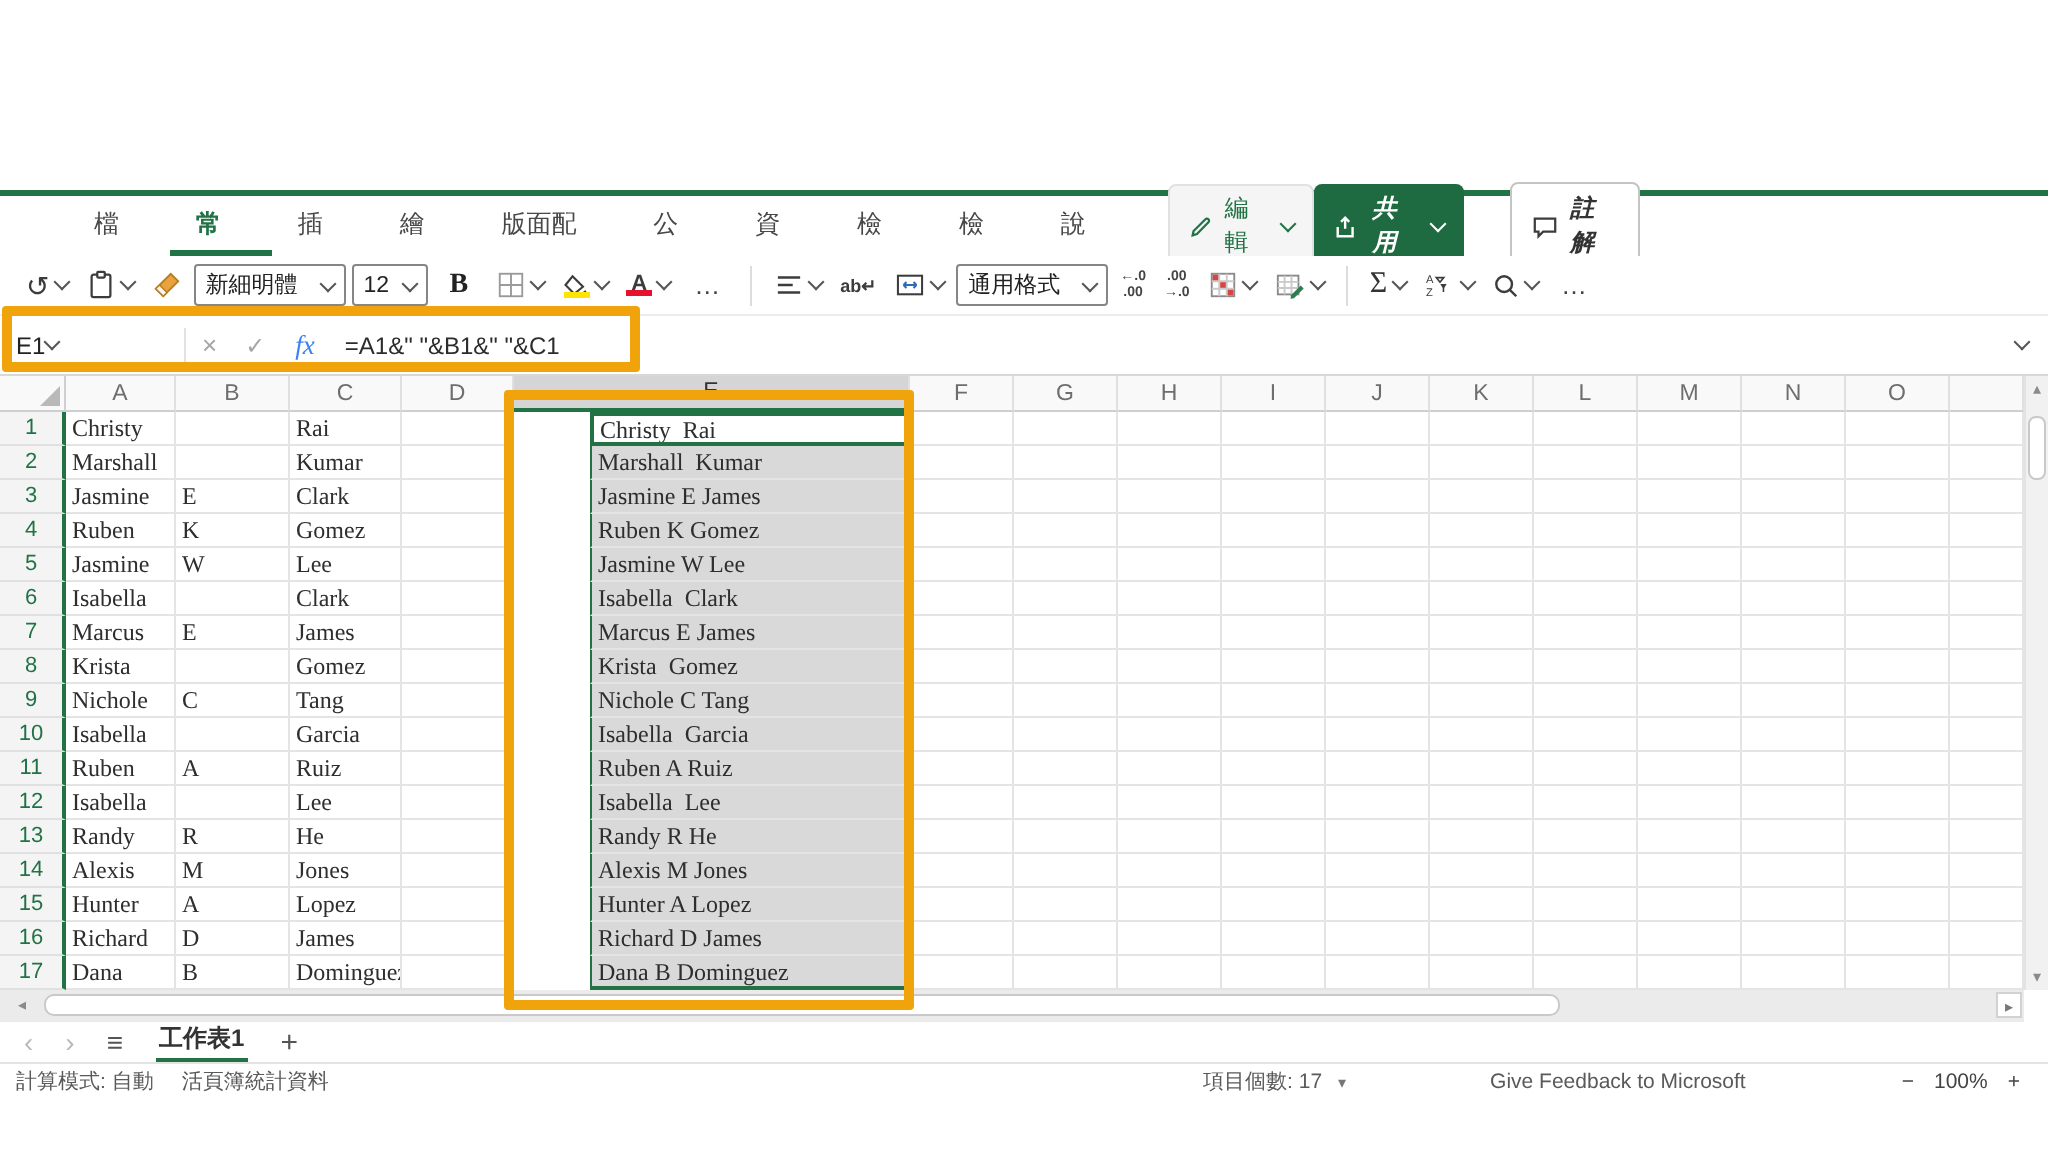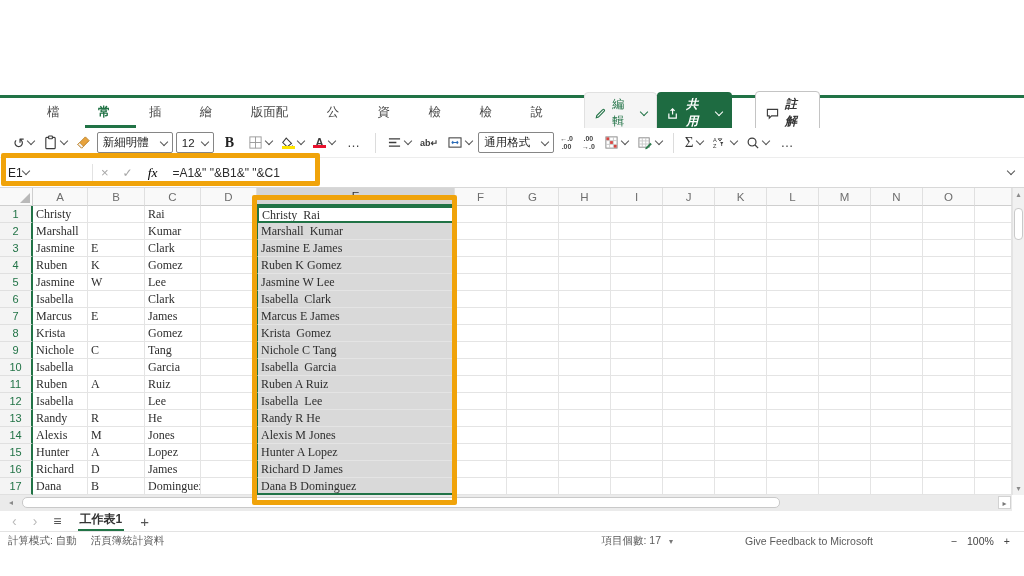--- a/index.html
+++ b/index.html
@@ -45,40 +45,40 @@
   .more { font-size:13px; color:#444; letter-spacing:1px; padding:0 3px; }
 
   
   .formularow { position:absolute; left:0; top:158px; width:1024px; height:30px; background:#fff;
                 border-bottom:1px solid #d8d8d8; display:flex; align-items:center; }
   .namebox { width:92px; height:100%; display:flex; align-items:center; padding-left:8px; font-size:12px;
              color:#222; }
   .fsep { width:1px; height:18px; background:#e2e2e2; flex:none; }
   .fbx { color:#a6a6a6; font-size:13px; margin:0 8px; }
   .fbcheck { color:#a6a6a6; font-size:12px; margin:0 6px; }
-  .fx { font-style:italic; font-family:"Liberation Serif",serif; font-size:13.5px; color:#000000; margin:0 9px; }
+  .fx { font-style:italic; font-family:"Liberation Serif",serif; font-size:13.5px; color:#3b82f6; margin:0 9px; }
   .formula-text { font-size:12px; color:#2c2c2c; margin-left:6px; white-space:pre; }
   .fbar-chev { margin-left:auto; margin-right:10px; }
 
   
   .grid { position:absolute; left:0; top:188px; display:grid;
           grid-template-columns:33px 55px 57px 56px 56px 198px repeat(10,52px) 37px;
           grid-template-rows:18px repeat(17,17px); }
   .corner { background:#f9f9f9; border-right:1px solid #cfcfcf; border-bottom:1px solid #cfcfcf; position:relative; }
   .corner::after { content:""; position:absolute; right:2px; bottom:2px;
                    border-left:10px solid transparent; border-bottom:10px solid #b9b9b9; }
   .colhdr { background:#f9f9f9; border-right:1px solid #e0e0e0; border-bottom:1px solid #cfcfcf;
             color:#6e6e6e; font-size:11.5px; text-align:center; line-height:18px; }
   .colhdr.sel { background:#d5d5d5; color:#333; border-bottom:2px solid #217346; line-height:16px; }
   .rowhdr { background:#f4f4f4; border-right:2px solid #217346; border-bottom:1px solid #e0e0e0;
             color:#217346; font-size:11px; text-align:center; line-height:17px; }
   .c { background:#fff; border-right:1px solid #e4e4e4; border-bottom:1px solid #e4e4e4;
        font-family:"Liberation Serif",serif; font-size:12px; color:#2e2e2e; padding:0 1px 0 3px;
        white-space:pre; overflow:hidden; line-height:16px; }
-  .c.ecell { background:#d9d9d9; border-right:2px solid #217346; border-left:1px solid #217346; }
+  .c.ecell { background:#d9d9d9; border-right:2px solid #217346; border-left:1px solid #217346;margin-left:38px; }
   .c.ecell.active { background:#fff; border:2px solid #217346; line-height:14px; }
   .c.ecell.last { border-bottom:2px solid #217346; }
 
   
   .vscroll { position:absolute; left:1012px; top:188px; width:12px; height:307px; background:#f1f1f1;
              border-left:1px solid #e3e3e3; }
   .varrow { position:absolute; left:0; width:11px; text-align:center; font-size:8px; color:#8a8a8a; }
   .vthumb { position:absolute; left:1px; top:20px; width:9px; height:32px; background:#fff;
             border:1px solid #c9c9c9; border-radius:4px; }
   .hscroll { position:absolute; left:0; top:495px; width:1012px; height:16px; background:#ebebeb; }

